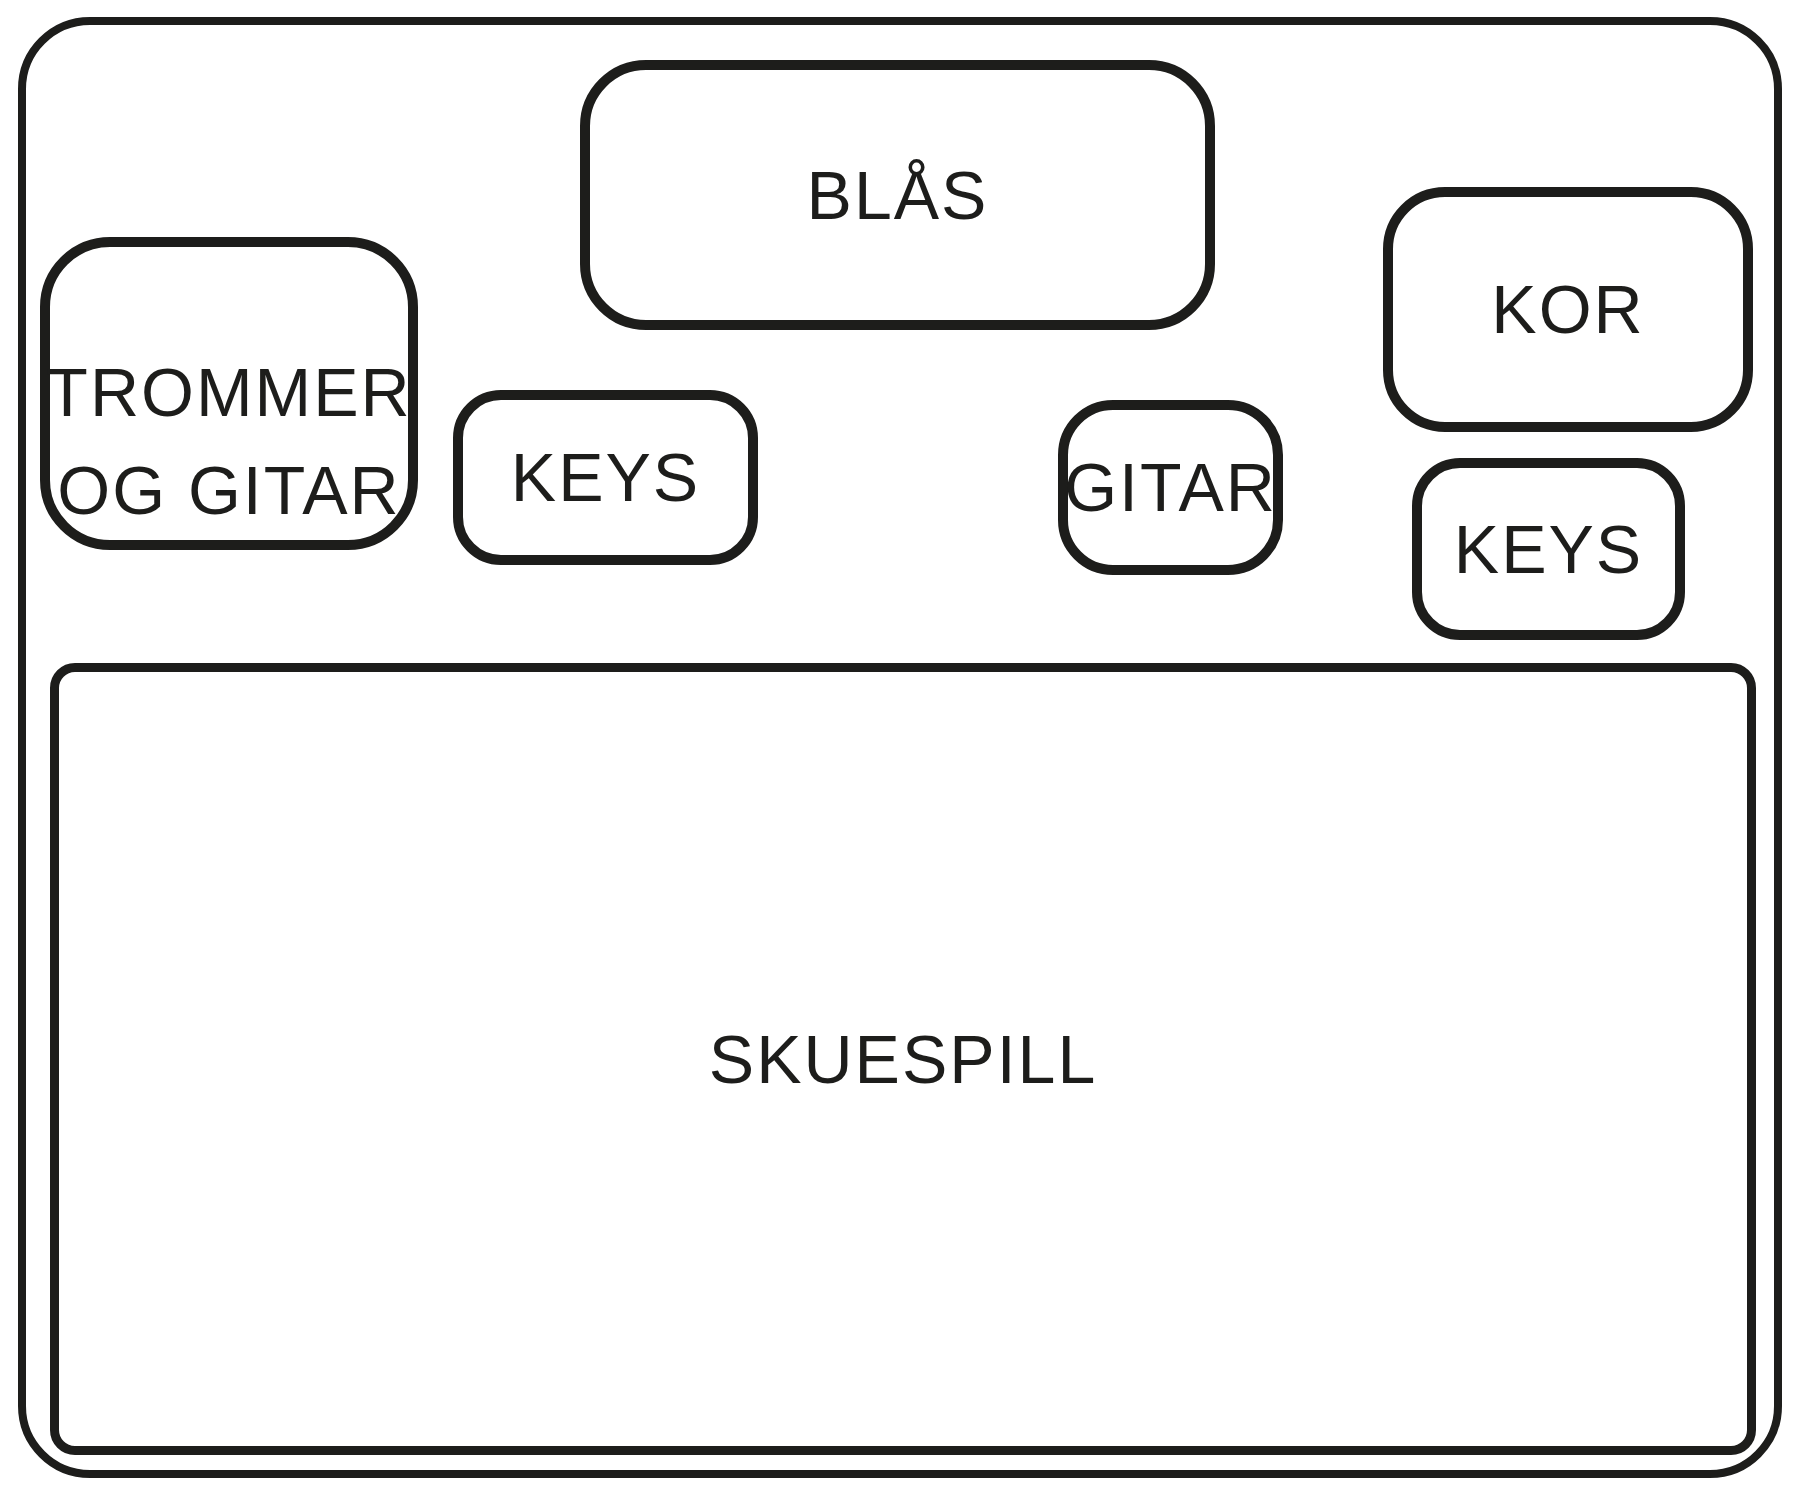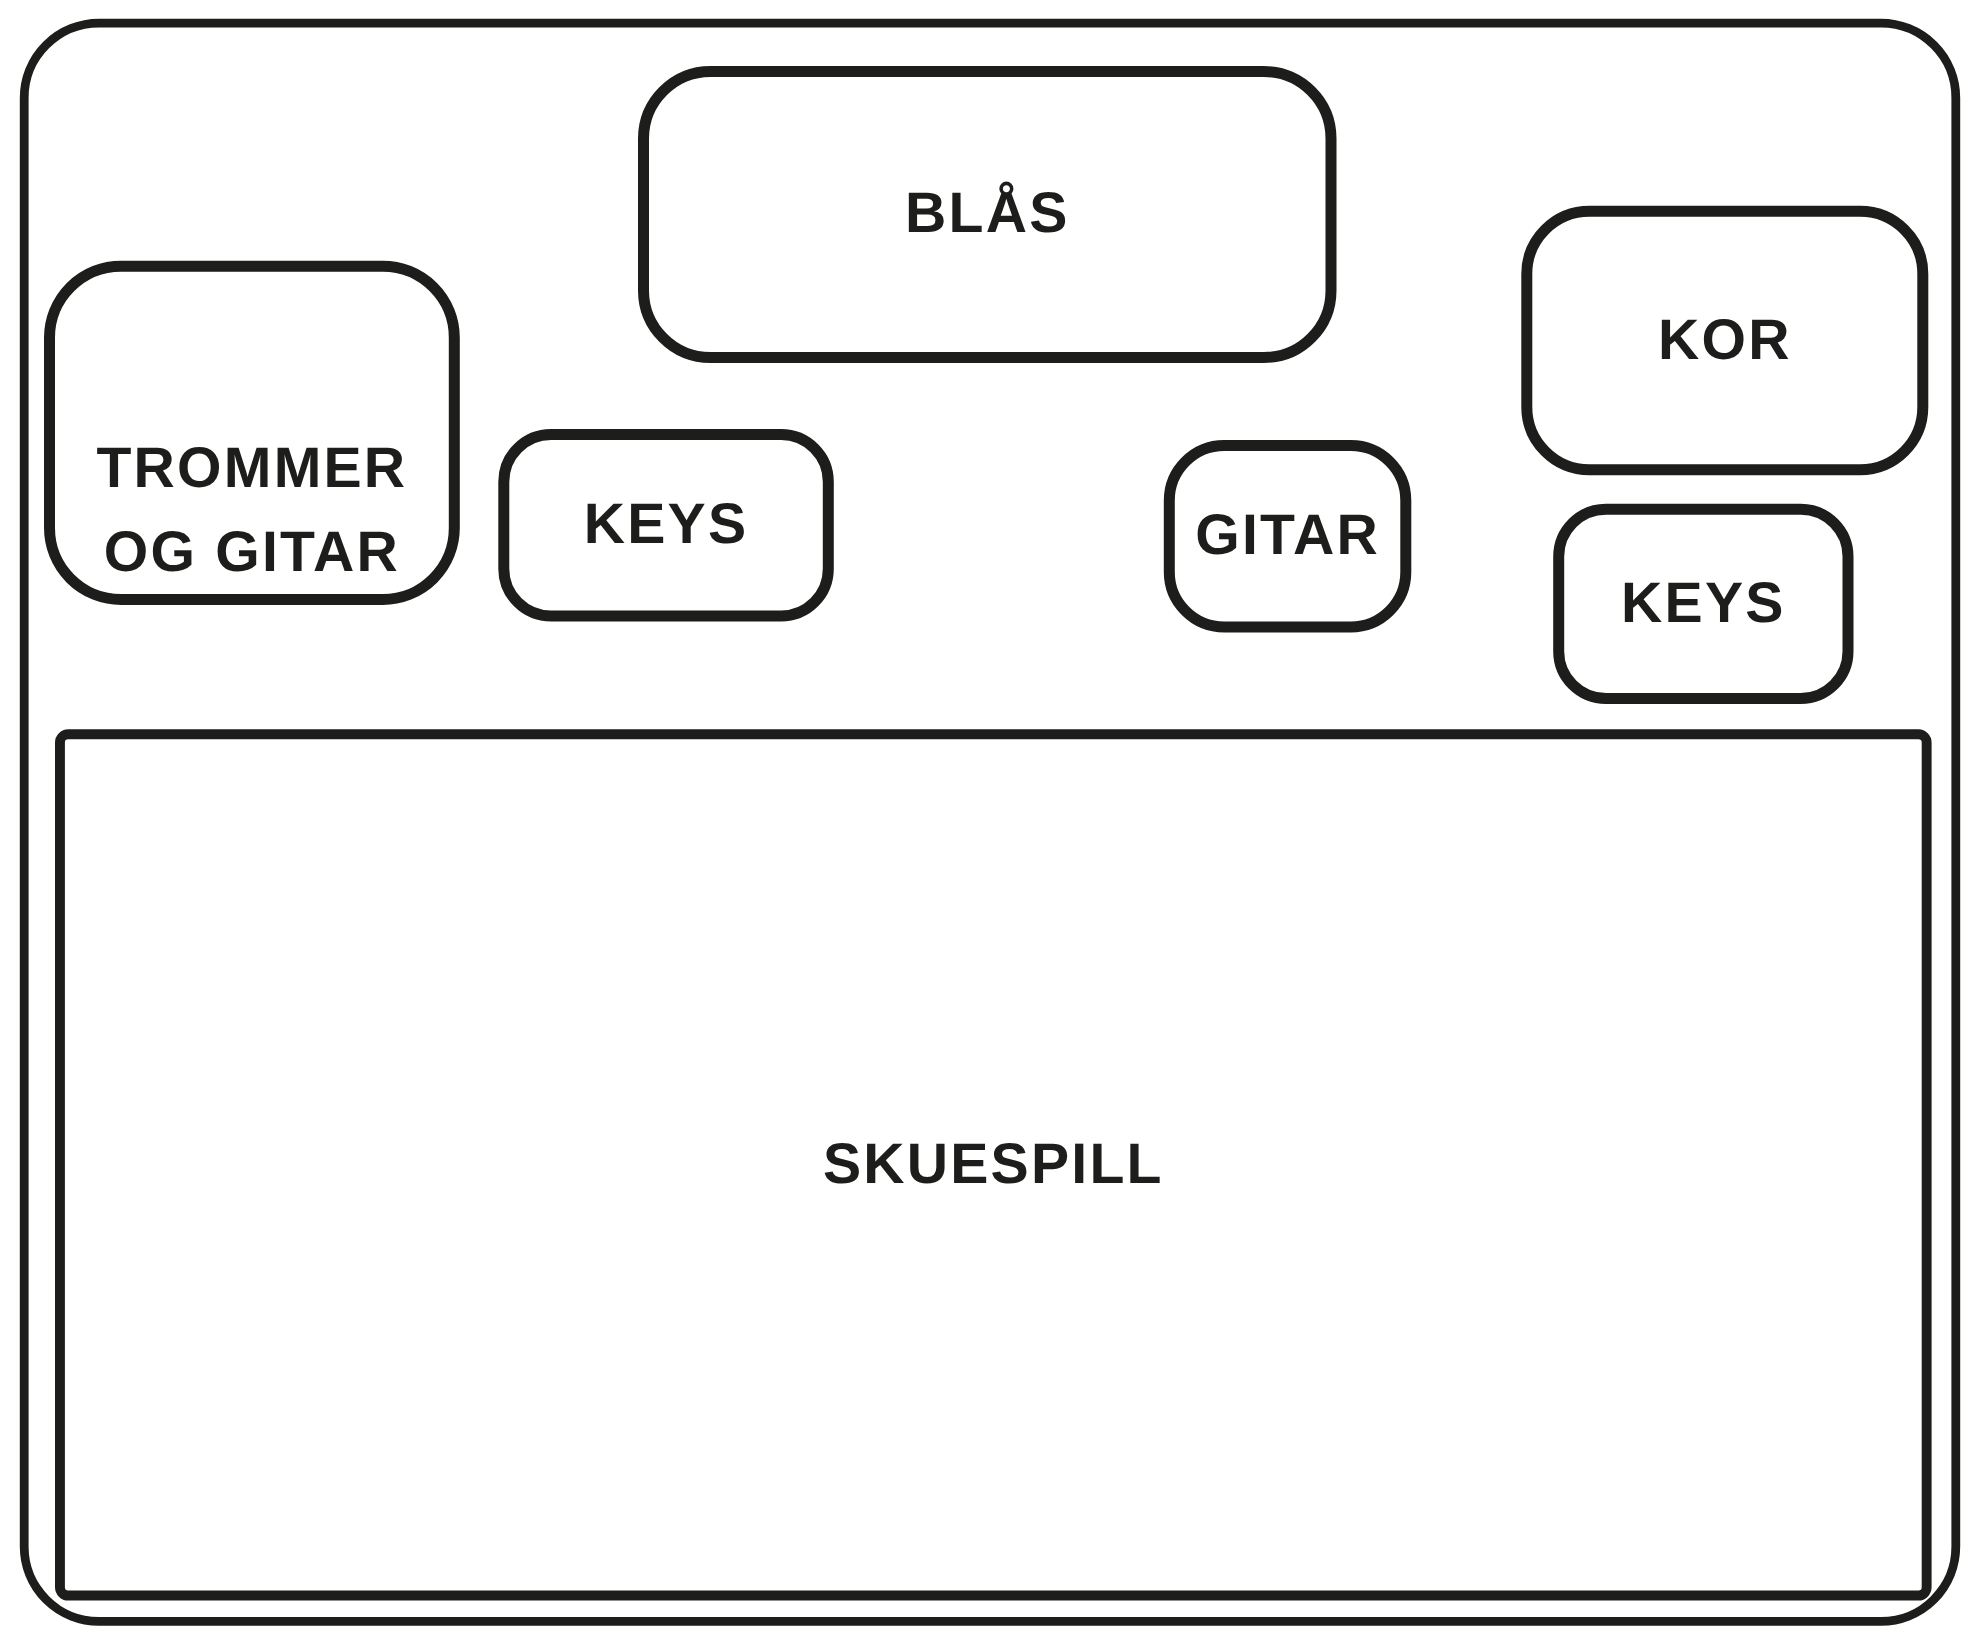--- a/index.html
+++ b/index.html
@@ -29,33 +29,33 @@
   .stage-outline {
     left: 18px;
     top: 17px;
     width: 1764px;
     height: 1461px;
     border-width: 8px;
     border-radius: 72px;
     background: transparent;
   }
   .zone-label {
-    font-size: 52px;
-    font-weight: 700;
+    font-size: 68px;
+    font-weight: 400;
     letter-spacing: 2px;
     line-height: 1.45;
     white-space: nowrap;
   }
   .zone-blas        { left: 580px;  top: 60px;  width: 635px;  height: 270px; border-radius: 66px; }
   .zone-trommer     { left: 40px;   top: 237px; width: 378px;  height: 313px; border-radius: 70px; align-items: flex-end; }
   .zone-keys-left   { left: 453px;  top: 390px; width: 305px;  height: 175px; border-radius: 48px; }
   .zone-gitar       { left: 1058px; top: 400px; width: 225px;  height: 175px; border-radius: 55px; }
   .zone-kor         { left: 1383px; top: 187px; width: 370px;  height: 245px; border-radius: 62px; text-align: right; }
   .zone-keys-right  { left: 1412px; top: 458px; width: 273px;  height: 182px; border-radius: 48px; }
-  .zone-skuespill   { left: 50px;   top: 663px; width: 1706px; height: 792px; border-radius: 12px; border-width: 9px; }
+  .zone-skuespill   { left: 50px;   top: 663px; width: 1706px; height: 792px; border-radius: 25px; border-width: 9px; }
   .two-line span { display: block; }
 </style>
 </head>
 <body>
 
 <div class="canvas">
 
   <div class="box stage-outline"></div>
 
   <div class="box zone-blas">

